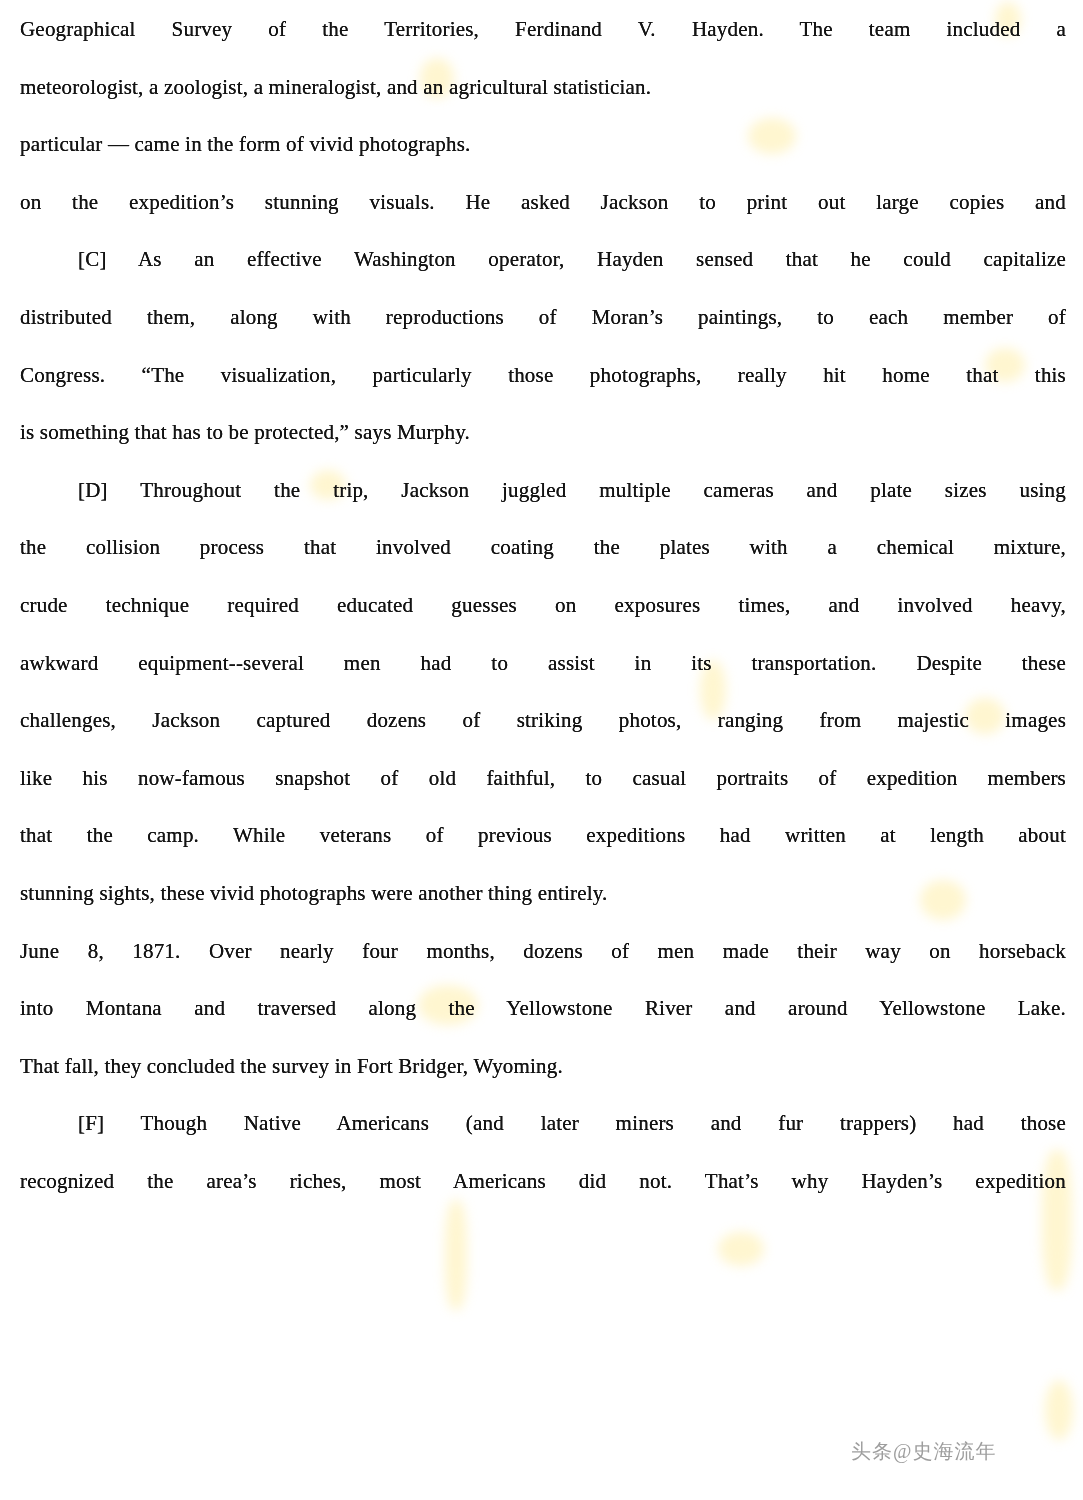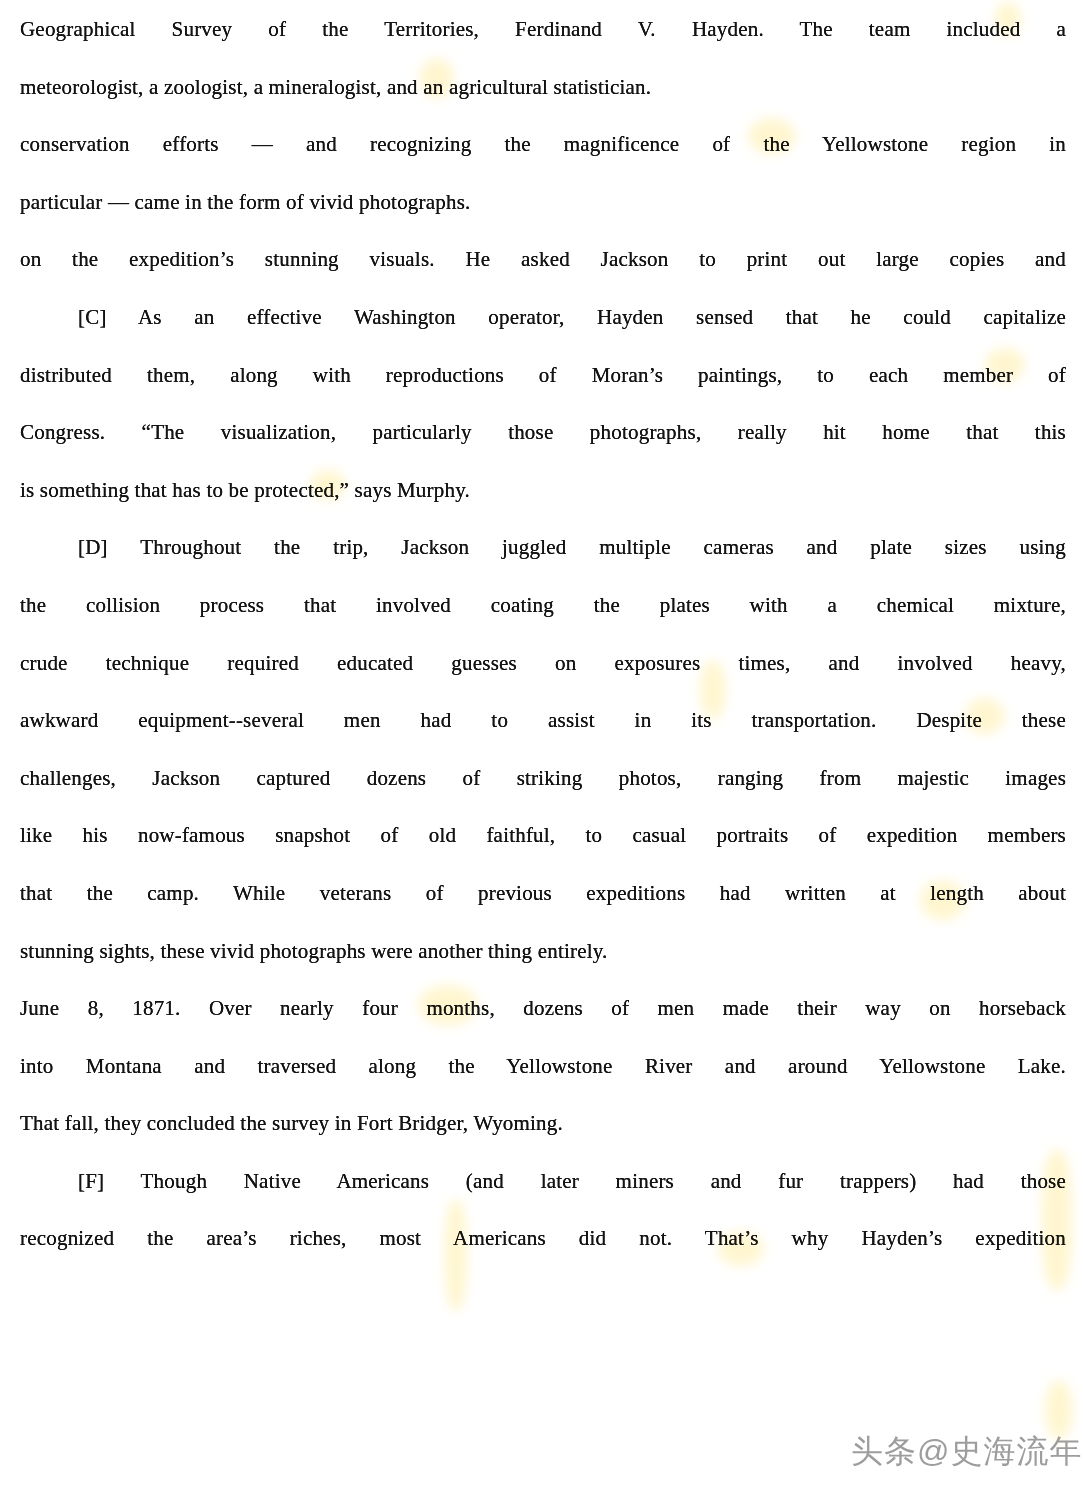--- a/index.html
+++ b/index.html
@@ -30,25 +30,25 @@
     text-align-last: justify;
     white-space: normal;
     text-shadow: 0 0 0.6px #000;
   }
   .line.indent { text-indent: 58px; }
   .line.para-end { text-align-last: left; }
   .watermark {
     position: absolute;
     top: 1433px;
     left: 851px;
-    font-size: 32px;
+    font-size: 20px;
     line-height: 36px;
     letter-spacing: 1px;
     color: rgba(140, 140, 140, 0.85);
-    font-family: Liberation Sans, sans-serif;
+    font-family: Liberation Serif, serif;
     white-space: nowrap;
     z-index: 3;
   }
   .artifact {
     position: absolute;
     background: rgba(255, 226, 110, 0.32);
     border-radius: 50%;
     filter: blur(6px);
     z-index: 0;
     pointer-events: none;
@@ -81,21 +81,20 @@
 <div class="artifact a9"></div>
 <div class="artifact a10"></div>
 <div class="artifact a11"></div>
 <div class="artifact a12"></div>
 <div class="artifact a13"></div>
 
 <div class="doc">
   <div id="text-container">
       <div class="line">Geographical Survey of the Territories, Ferdinand V. Hayden. The team included a</div>
       <div class="line para-end">meteorologist, a zoologist, a mineralogist, and an agricultural statistician.</div>
-      <div class="line">conservation efforts — and recognizing the magnificence of the Yellowstone region in</div>
       <div class="line para-end">particular — came in the form of vivid photographs.</div>
       <div class="line">on the expedition’s stunning visuals. He asked Jackson to print out large copies and</div>
       <div class="line indent">[C] As an effective Washington operator, Hayden sensed that he could capitalize</div>
       <div class="line">distributed them, along with reproductions of Moran’s paintings, to each member of</div>
       <div class="line">Congress. “The visualization, particularly those photographs, really hit home that this</div>
       <div class="line para-end">is something that has to be protected,” says Murphy.</div>
       <div class="line indent">[D] Throughout the trip, Jackson juggled multiple cameras and plate sizes using</div>
       <div class="line">the collision process that involved coating the plates with a chemical mixture,</div>
       <div class="line">crude technique required educated guesses on exposures times, and involved heavy,</div>
       <div class="line">awkward equipment--several men had to assist in its transportation. Despite these</div>

